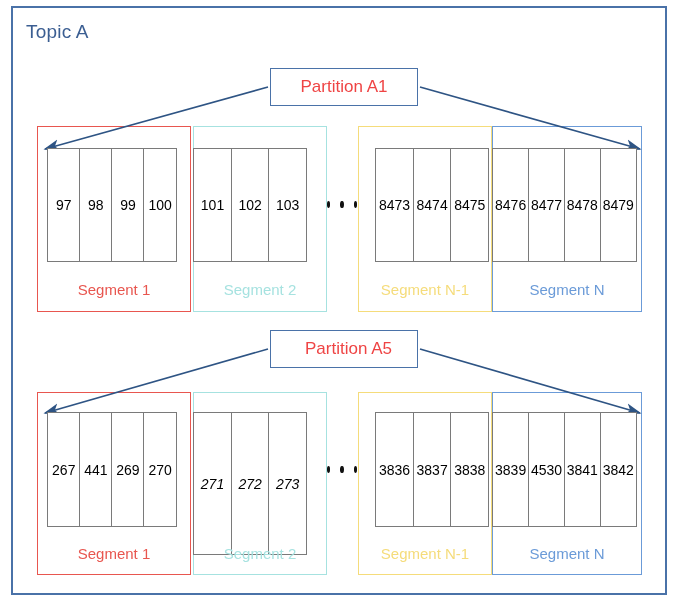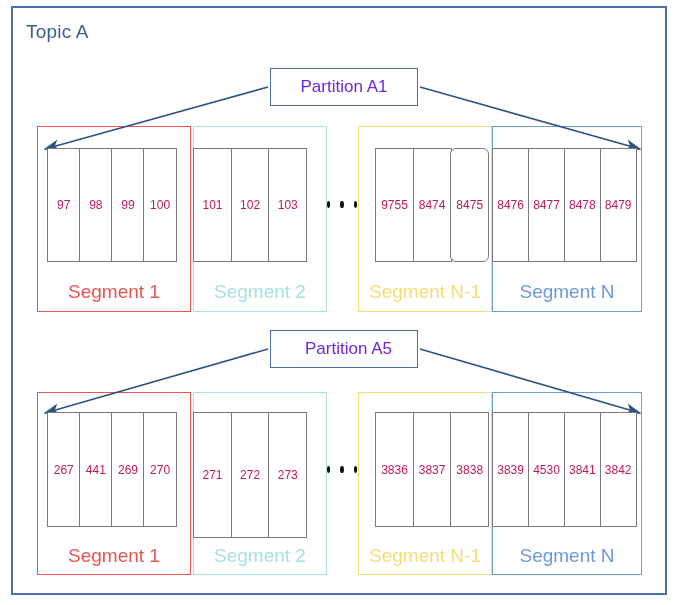--- a/index.html
+++ b/index.html
@@ -16,40 +16,40 @@
   .topic-title{
     position:absolute; left:26px; top:21px;
     font-size:19px; color:#3B5E92; letter-spacing:.2px; white-space:nowrap;
   }
 
   
   .partition-box{
     position:absolute; box-sizing:border-box;
     border:1.6px solid #4A72A8; background:#fff;
     display:flex; align-items:center; justify-content:center;
-    font-size:17px; color:#6d28d9; z-index:6; white-space:nowrap;
+    font-size:17px; color:#ef4444; z-index:6; white-space:nowrap;
   }
   #partition-a1{left:270px;top:68px;width:148px;height:38px;}
   #partition-a5{left:270px;top:330px;width:148px;height:38px;padding-left:9px;}
 
   
   .segment-box{position:absolute;box-sizing:border-box;border:1.6px solid #999;background:transparent;z-index:1;}
   .segment-label{
-    position:absolute; text-align:center; font-size:19px; z-index:4; white-space:nowrap;
+    position:absolute; text-align:center; font-size:15px; z-index:4; white-space:nowrap;
   }
 
   
   .cells{position:absolute;display:flex;box-sizing:border-box;z-index:3;}
   .cell{
     box-sizing:border-box;
     border:1.4px solid #7a7a7a;
     margin-left:-1.4px;
     background:#fff;
     display:flex; align-items:center; justify-content:center;
-    font-size:12px; color:#be185d;
+    font-size:14px; color:#000000;
   }
   .cell:first-child{margin-left:0;}
 
   
   .dots{position:absolute;display:flex;gap:10px;align-items:center;z-index:5;}
   .dots i{display:block;width:7px;height:7px;border-radius:50%;background:#111;}
 
   svg.arrows{position:absolute;left:0;top:0;width:680px;height:605px;overflow:visible;z-index:2;}
 </style>
 </head>
@@ -88,23 +88,23 @@
       <div class="segment-label" style="left: 37px; top: 281px; width: 154px; color: rgb(232, 86, 79);">Segment 1</div>
       <div class="segment-box" style="left: 193px; top: 126px; width: 134px; height: 186px; border-color: rgb(166, 226, 224);"></div>
       <div class="cells" style="left: 193px; top: 148px; width: 117px; height: 114px;">
         <div class="cell" style="width: 39px; height: 100%;">101</div>
         <div class="cell" style="width: 39px; height: 100%;">102</div>
         <div class="cell" style="width: 39px; height: 100%;">103</div>
       </div>
       <div class="segment-label" style="left: 193px; top: 281px; width: 134px; color: rgb(166, 226, 224);">Segment 2</div>
       <div class="segment-box" style="left: 358px; top: 126px; width: 134px; height: 186px; border-color: rgb(245, 220, 123);"></div>
       <div class="cells" style="left: 375px; top: 148px; width: 117px; height: 114px;">
-        <div class="cell" style="width: 39px; height: 100%;">9755</div>
+        <div class="cell" style="width: 39px; height: 100%;">8473</div>
         <div class="cell" style="width: 39px; height: 100%;">8474</div>
-        <div class="cell" style="width: 39px; height: 100%; border-radius: 6px;">8475</div>
+        <div class="cell" style="width: 39px; height: 100%;">8475</div>
       </div>
       <div class="segment-label" style="left: 358px; top: 281px; width: 134px; color: rgb(245, 220, 123);">Segment N-1</div>
       <div class="segment-box" style="left: 492px; top: 126px; width: 150px; height: 186px; border-color: rgb(107, 155, 216);"></div>
       <div class="cells" style="left: 492px; top: 148px; width: 149px; height: 114px;">
         <div class="cell" style="width: 37.25px; height: 100%;">8476</div>
         <div class="cell" style="width: 37.25px; height: 100%;">8477</div>
         <div class="cell" style="width: 37.25px; height: 100%;">8478</div>
         <div class="cell" style="width: 37.25px; height: 100%;">8479</div>
       </div>
       <div class="segment-label" style="left: 492px; top: 281px; width: 150px; color: rgb(107, 155, 216);">Segment N</div>
@@ -115,21 +115,21 @@
       </div>
       <div class="segment-box" style="left: 37px; top: 392px; width: 154px; height: 183px; border-color: rgb(232, 86, 79);"></div>
       <div class="cells" style="left: 47px; top: 412px; width: 134px; height: 115px;">
         <div class="cell" style="width: 33.5px; height: 100%;">267</div>
         <div class="cell" style="width: 33.5px; height: 100%;">441</div>
         <div class="cell" style="width: 33.5px; height: 100%;">269</div>
         <div class="cell" style="width: 33.5px; height: 100%;">270</div>
       </div>
       <div class="segment-label" style="left: 37px; top: 545px; width: 154px; color: rgb(232, 86, 79);">Segment 1</div>
       <div class="segment-box" style="left: 193px; top: 392px; width: 134px; height: 183px; border-color: rgb(166, 226, 224);"></div>
-      <div class="cells" style="left: 193px; top: 412px; width: 117px; height: 126px;">
+      <div class="cells" style="left: 193px; top: 412px; width: 117px; height: 143px; font-style: italic;">
         <div class="cell" style="width: 39px; height: 100%;">271</div>
         <div class="cell" style="width: 39px; height: 100%;">272</div>
         <div class="cell" style="width: 39px; height: 100%;">273</div>
       </div>
       <div class="segment-label" style="left: 193px; top: 545px; width: 134px; color: rgb(166, 226, 224);">Segment 2</div>
       <div class="segment-box" style="left: 358px; top: 392px; width: 134px; height: 183px; border-color: rgb(245, 220, 123);"></div>
       <div class="cells" style="left: 375px; top: 412px; width: 117px; height: 115px;">
         <div class="cell" style="width: 39px; height: 100%;">3836</div>
         <div class="cell" style="width: 39px; height: 100%;">3837</div>
         <div class="cell" style="width: 39px; height: 100%;">3838</div>

